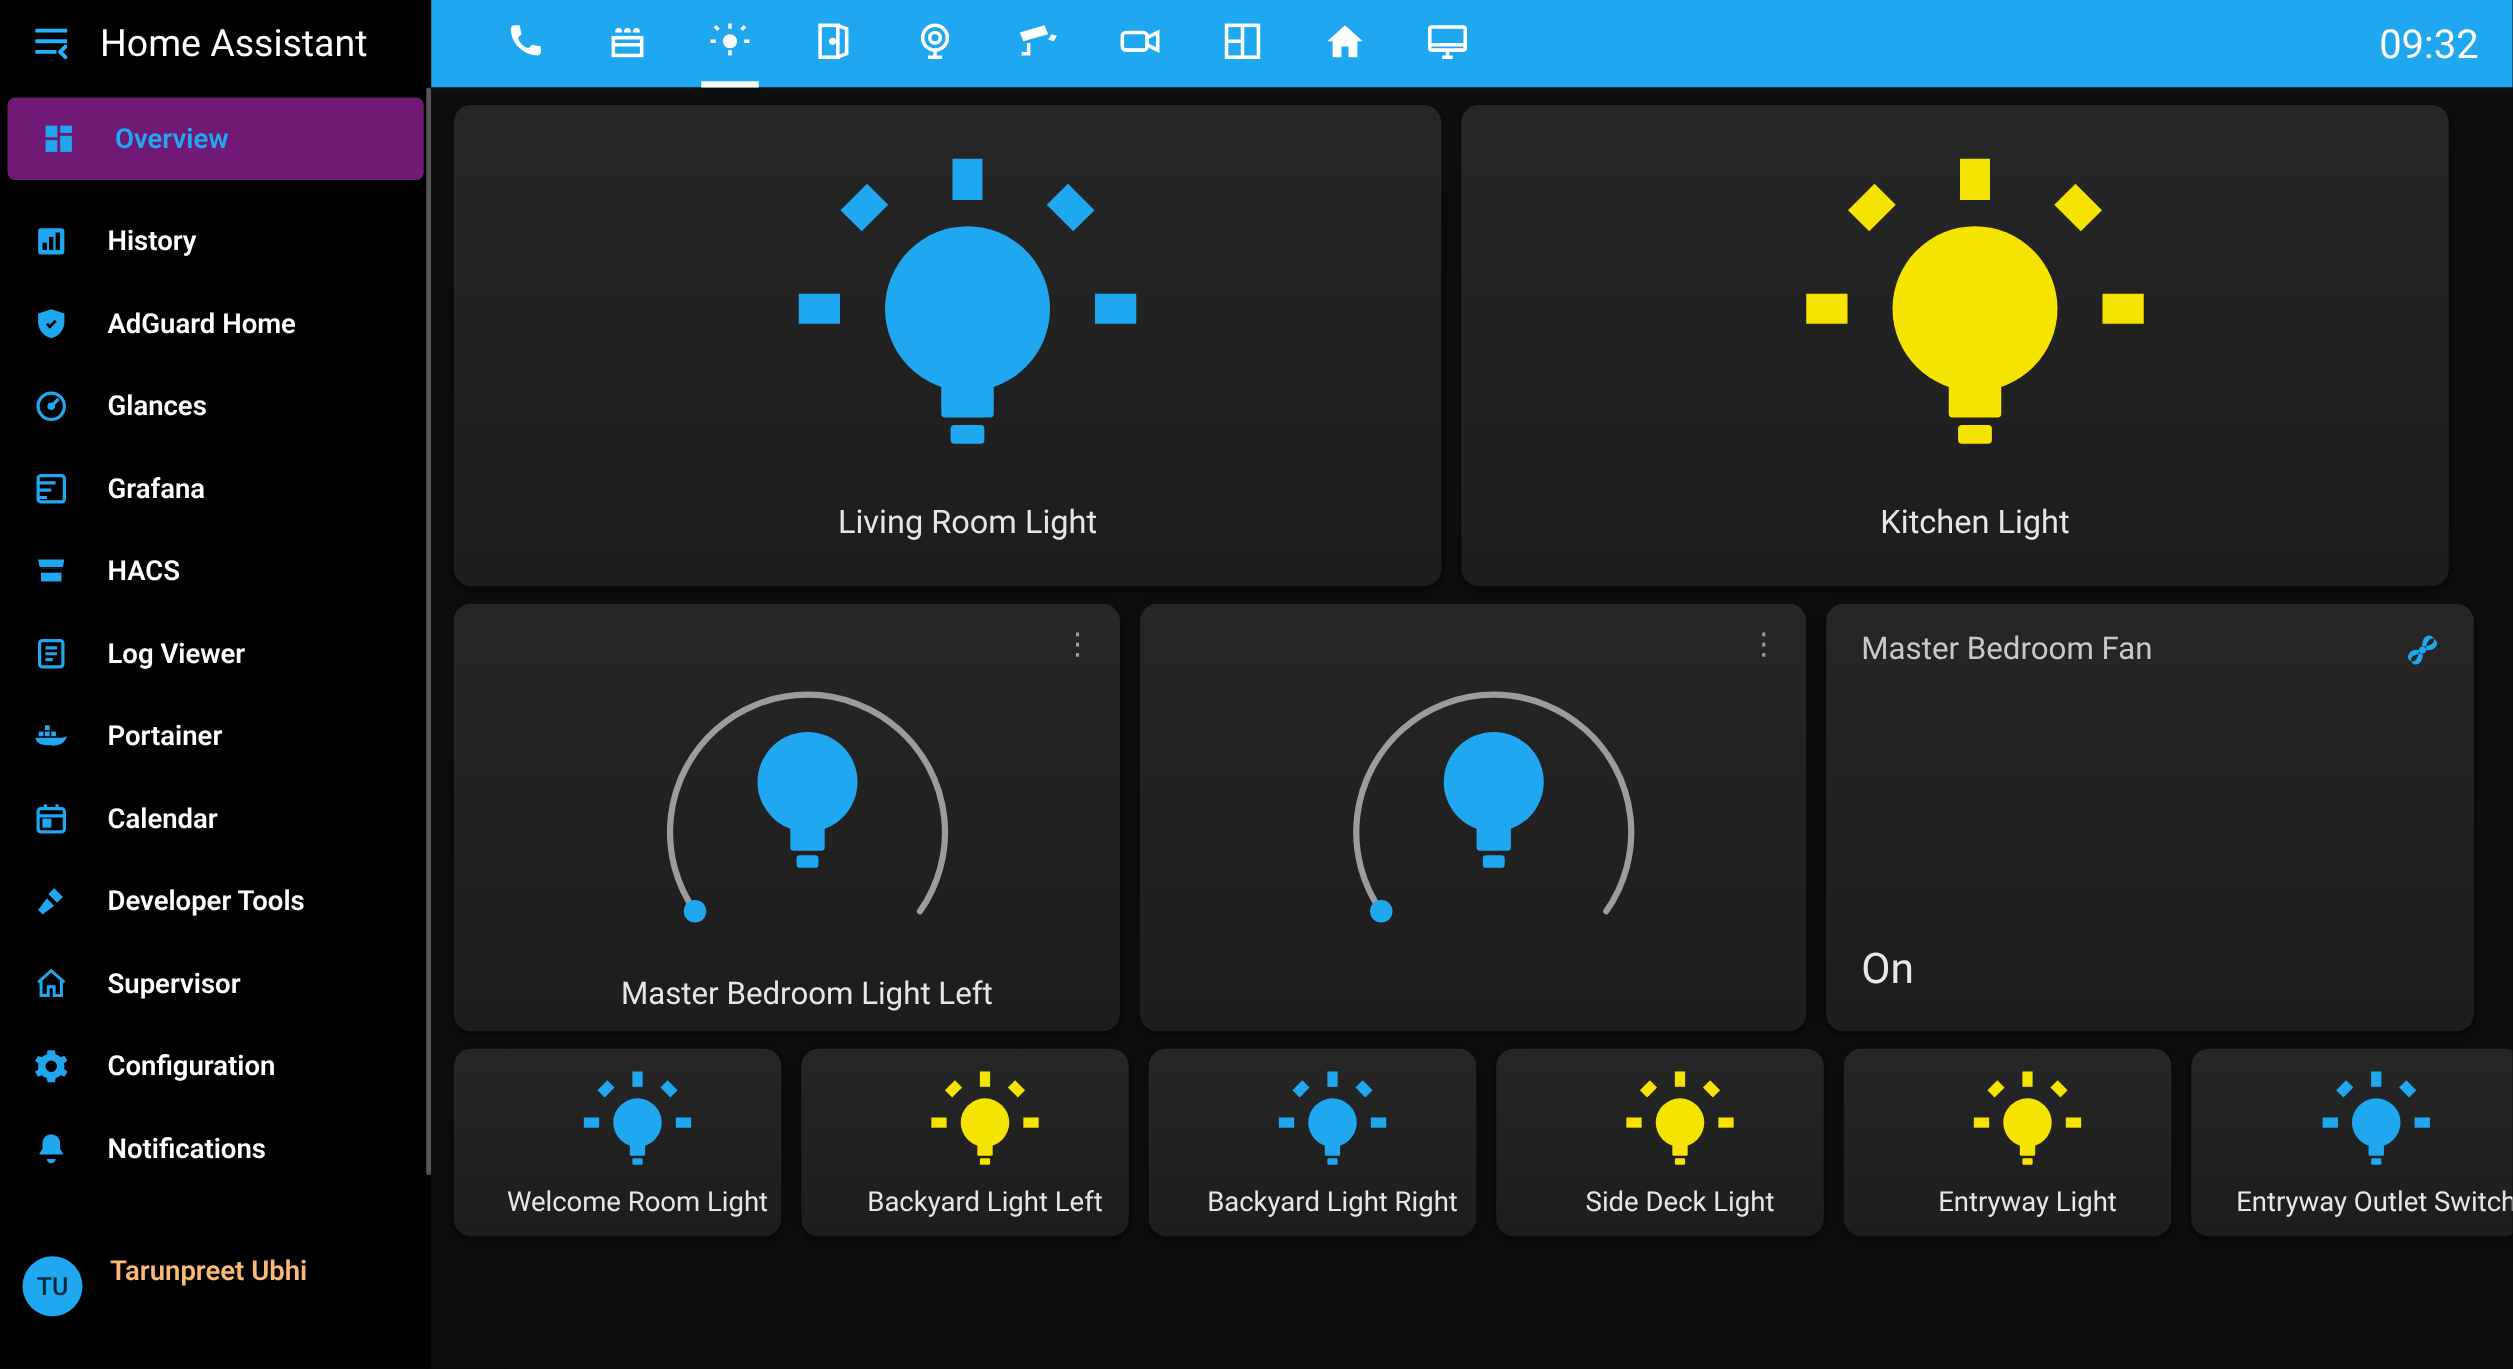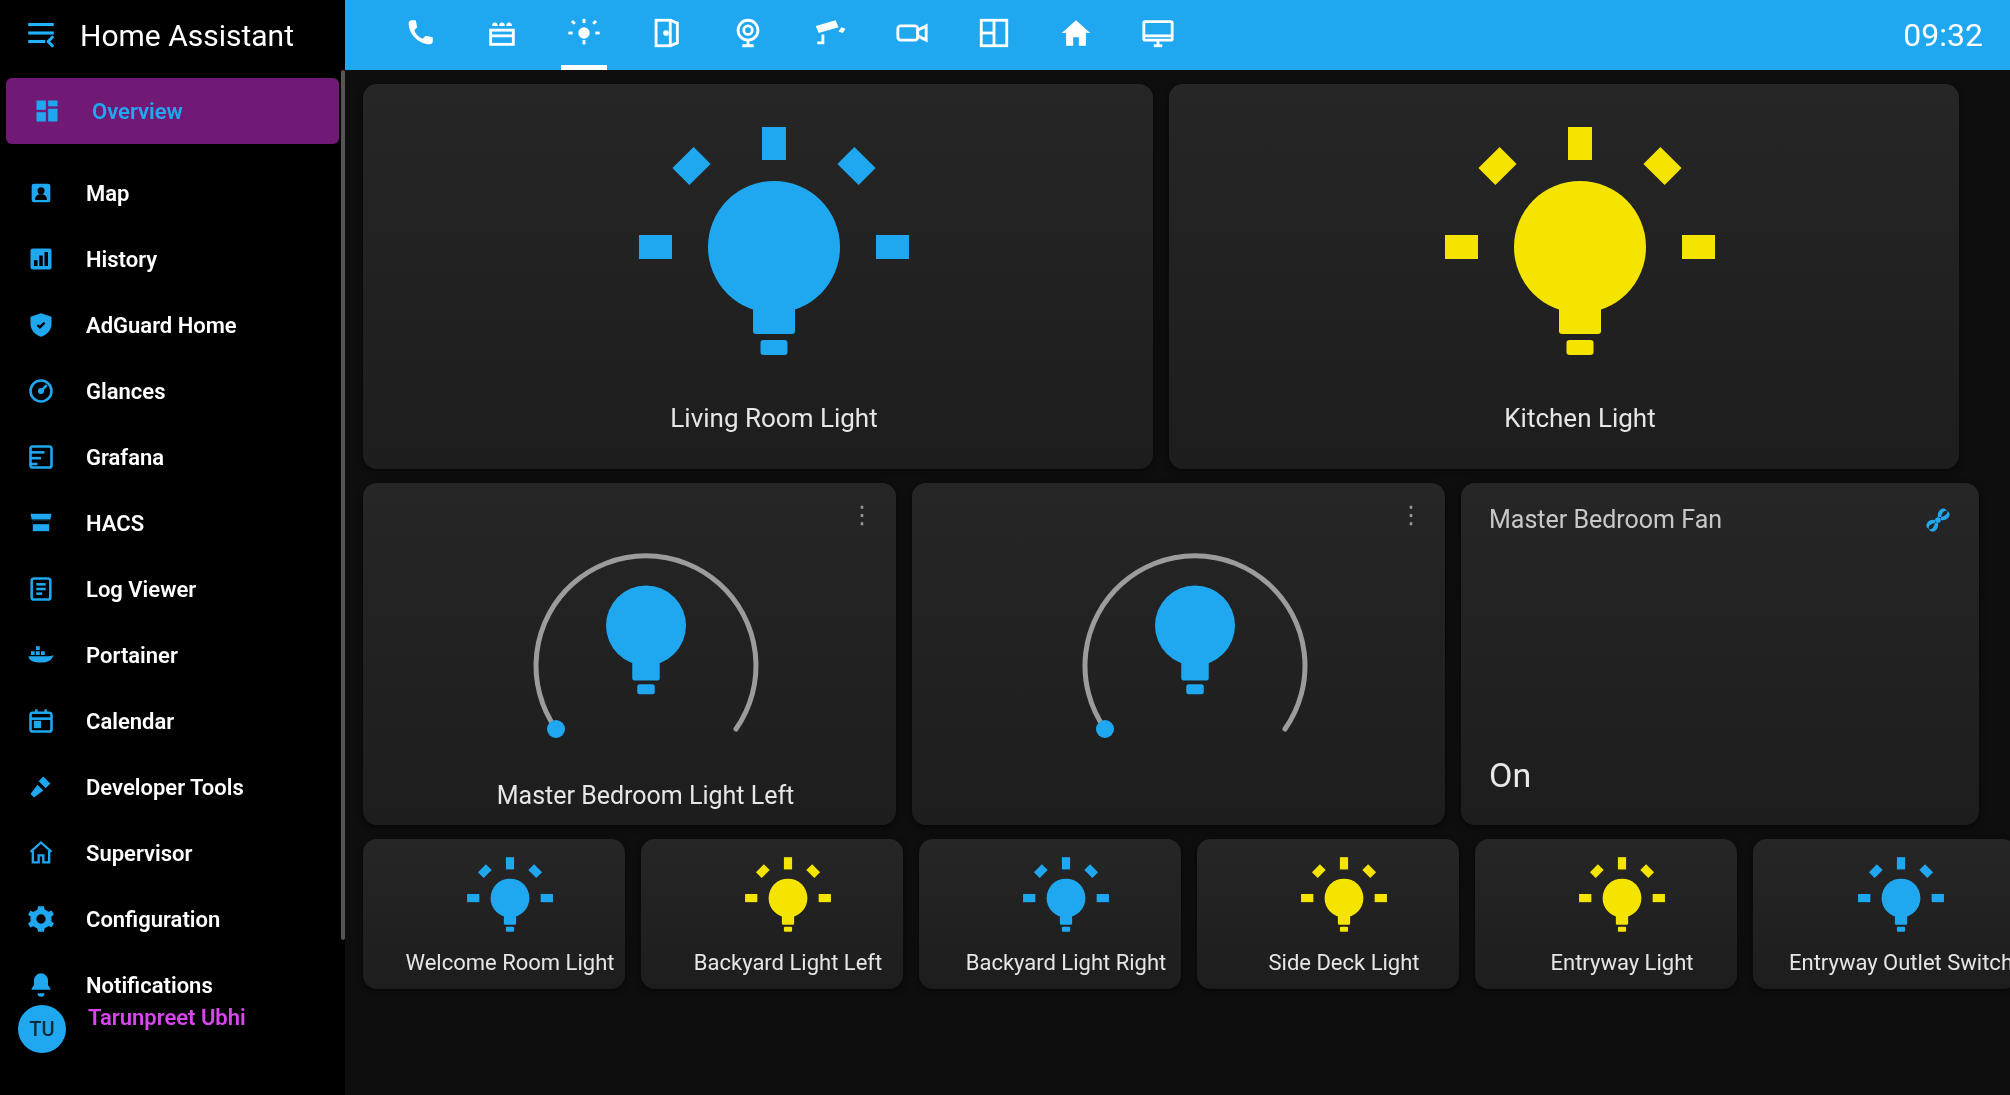--- a/index.html
+++ b/index.html
@@ -41,21 +41,21 @@
   .sidebar-footer {
     height:90px; display:flex; 
     padding-left:18px; gap:22px;
   }
   .avatar {
     width:48px; height:48px; border-radius:50%;
     background:#1fa8f0; color:#0a2a3a;
     display:flex; align-items:center; justify-content:center;
     font-size:20px; font-weight:500;
   }
-  .avatar-name{ color:#d946ef; font-size:22px; font-weight:600;}
+  .avatar-name{ color:#fdba74; font-size:22px; font-weight:600;}
 
   
   .main { flex:1; display:flex; flex-direction:column; }
   .topbar {
     height:70px; background:#1fa8f0;
     display:flex; align-items:center; justify-content:space-between;
     padding:0 34px 0 24px;
   }
   .tabs { display:flex; align-items:flex-end; height:100%; gap:28px; padding-left:24px;}
   .tab {
@@ -128,30 +128,20 @@
     <div class="sb-item active">
       <span class="sb-icon">
         <svg width="28" height="28" viewBox="0 0 24 24" fill="currentColor">
             <rect x="3" y="3" width="8" height="8"></rect>
             <rect x="13" y="3" width="8" height="5"></rect>
             <rect x="13" y="10" width="8" height="11"></rect>
             <rect x="3" y="13" width="8" height="8"></rect>
           </svg>
       </span>
       <span class="sb-label">Overview</span>
-    </div>
-    <div class="sb-item">
-      <span class="sb-icon">
-        <svg width="28" height="28" viewBox="0 0 24 24" fill="currentColor">
-            <rect x="4" y="4" width="16" height="16" rx="2"></rect>
-            <circle cx="12" cy="10" r="3" fill="#000"></circle>
-            <path d="M12 13c-3 0-5 1.8-5 4v1h10v-1c0-2.2-2-4-5-4z" fill="#000"></path>
-          </svg>
-      </span>
-      <span class="sb-label">Map</span>
     </div>
     <div class="sb-item">
       <span class="sb-icon">
         <svg width="28" height="28" viewBox="0 0 24 24" fill="currentColor">
             <rect x="3" y="3" width="18" height="18" rx="2"></rect>
             <rect x="6" y="13" width="3" height="5" fill="#000"></rect>
             <rect x="10.5" y="9" width="3" height="9" fill="#000"></rect>
             <rect x="15" y="6" width="3" height="12" fill="#000"></rect>
           </svg>
       </span>

